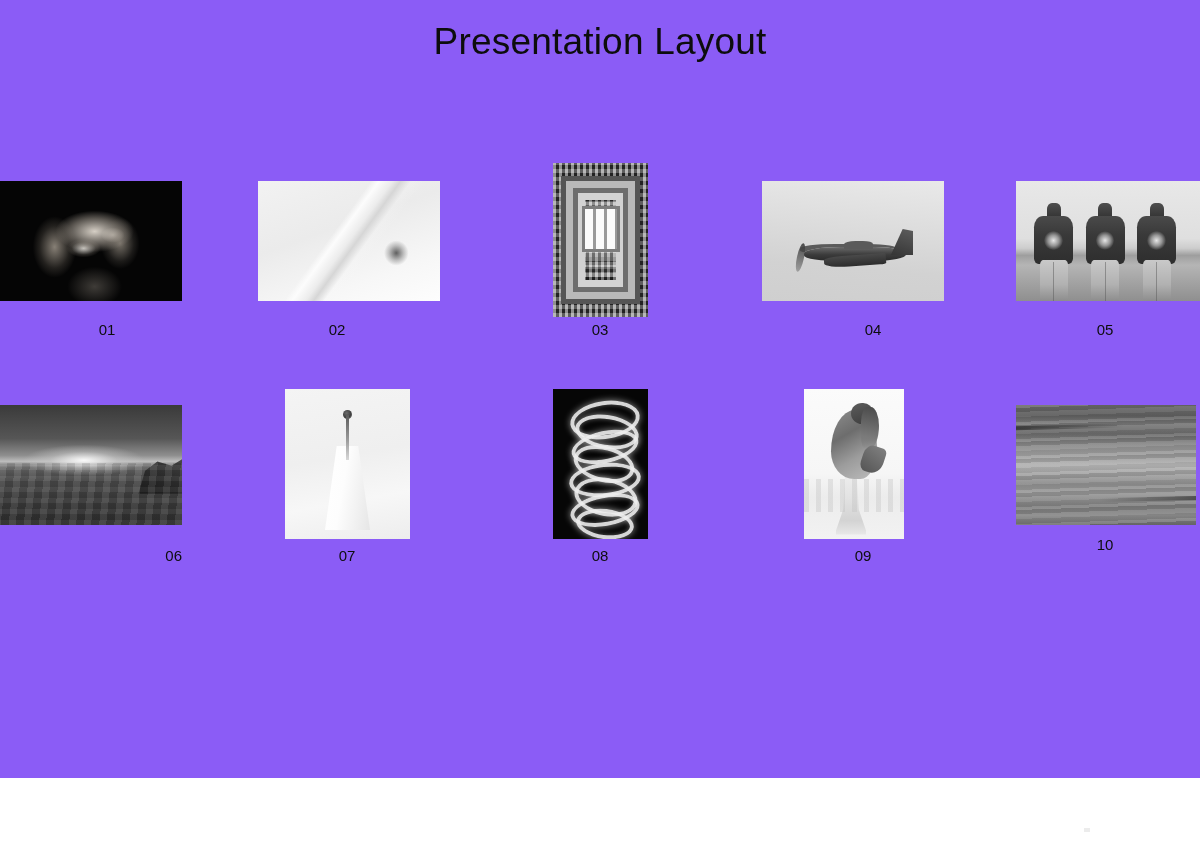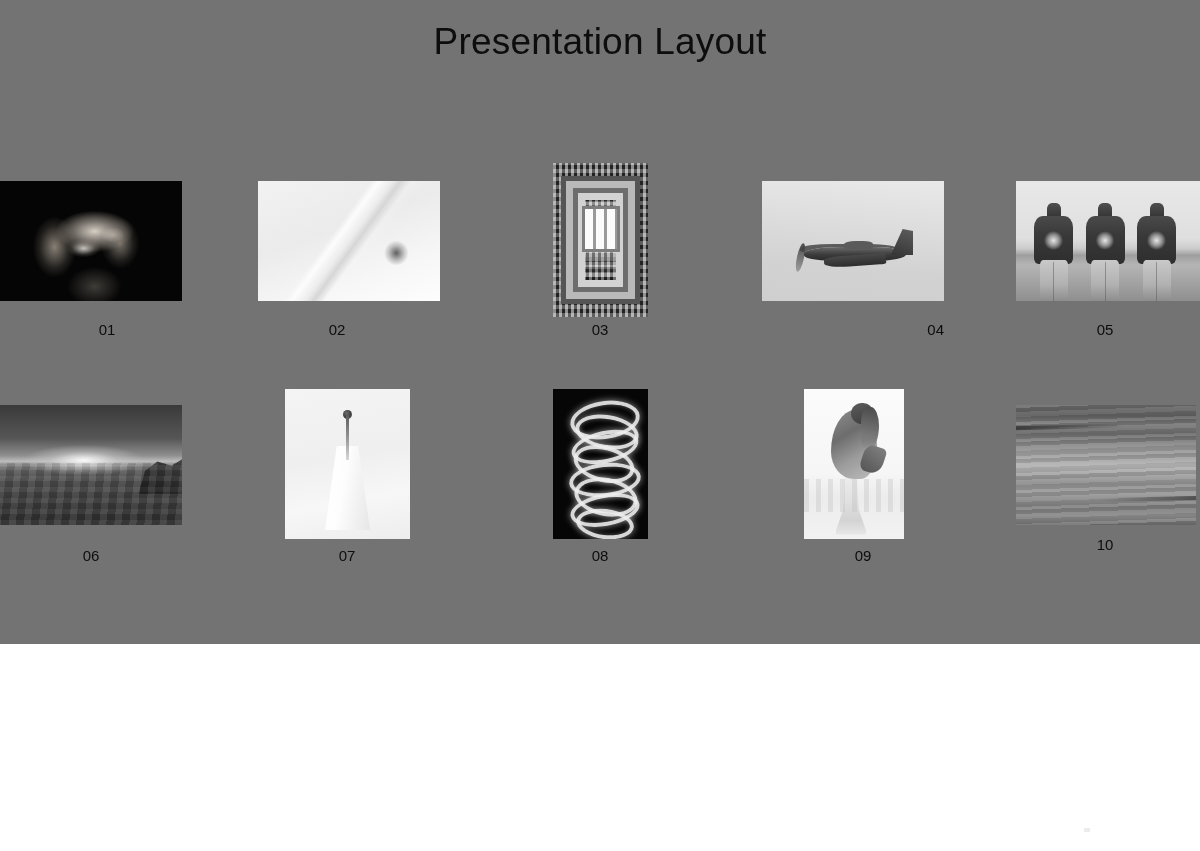--- a/index.html
+++ b/index.html
@@ -15,22 +15,22 @@
     overflow: hidden;
     font-family: "Liberation Sans", "DejaVu Sans", sans-serif;
     color: #000000;
     -webkit-font-smoothing: antialiased;
   }
 
   .slide {
     position: absolute;
     left: 0; top: 0;
     width: 1200px;
-    height: 644px;
-    background: #737373;
+    height: 778px;
+    background: #8b5cf6;
   }
 
   
   .slide-title {
     position: absolute;
     left: 0;
     top: 18px;
     width: 1200px;
     text-align: center;
     font-size: 37px;
@@ -407,21 +407,21 @@
   </div>
 
   <div class="thumb-cell">
     <div class="thumb-frame" style="left:762px; top:181px; width:182px; height:120px;">
       <div class="thumb-art art-aircraft">
         <div class="plane-prop"></div>
         <div class="plane-wing"></div>
         <div class="plane-canopy"></div>
       </div>
     </div>
-    <div class="thumb-caption" style="left:762px; top:321px; width:182px;text-align:right;">04</div>
+    <div class="thumb-caption" style="left:782px; top:321px; width:182px;">04</div>
   </div>
 
   <div class="thumb-cell">
     <div class="thumb-frame" style="left:1016px; top:181px; width:184px; height:120px;">
       <div class="thumb-art art-pilots">
         <div class="pilot" style="left:10%;">
           <div class="head"></div>
           <div class="jacket"></div>
           <div class="legs"></div>
         </div>
@@ -437,21 +437,21 @@
         </div>
       </div>
     </div>
     <div class="thumb-caption" style="left:1014px; top:321px; width:182px;">05</div>
   </div>
 
   <div class="thumb-cell">
     <div class="thumb-frame" style="left:0px; top:405px; width:182px; height:120px;">
       <div class="thumb-art art-seascape"></div>
     </div>
-    <div class="thumb-caption" style="left:0px; top:547px; width:182px;">06</div>
+    <div class="thumb-caption" style="left:0px; top:547px; width:182px;text-align:right;">06</div>
   </div>
 
   <div class="thumb-cell">
     <div class="thumb-frame" style="left:285px; top:389px; width:125px; height:150px;">
       <div class="thumb-art art-white-object">
         <div class="obj-knob"></div>
       </div>
     </div>
     <div class="thumb-caption" style="left:256px; top:547px; width:182px;">07</div>
   </div>

